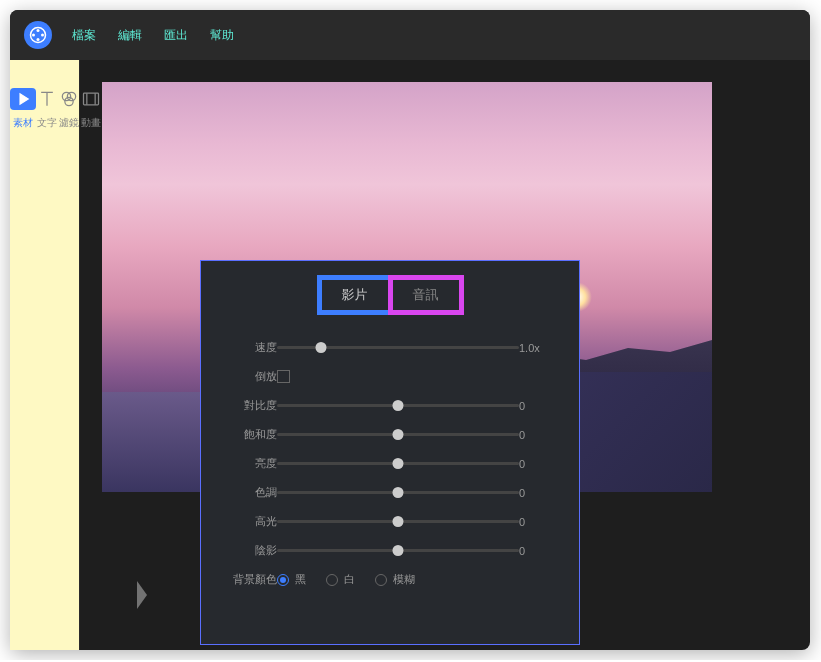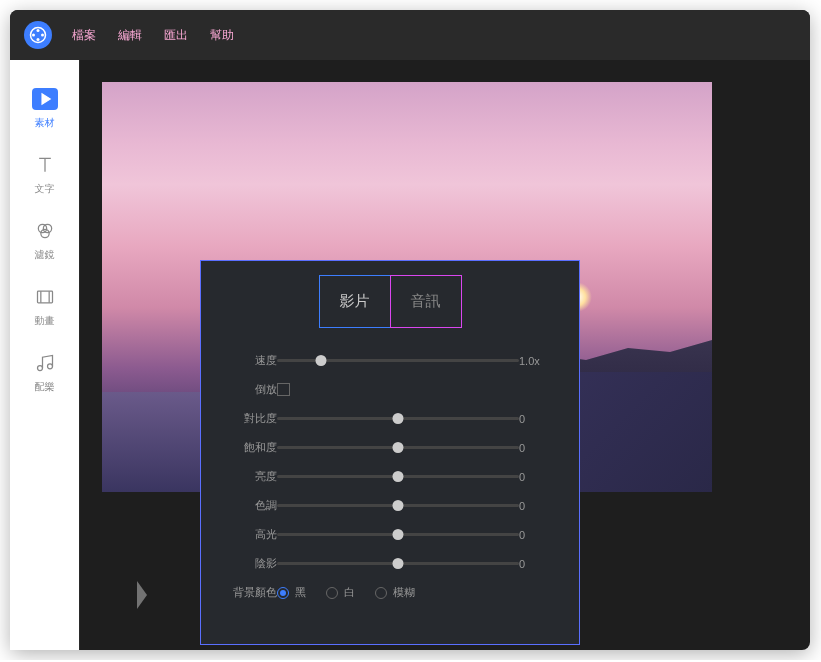--- a/index.html
+++ b/index.html
@@ -2,40 +2,40 @@
 <html><head>
 <meta charset="utf-8">
 <style>
 * { box-sizing: border-box; margin: 0; padding: 0; }
 body { background: #fff; font-family: -apple-system, "Microsoft YaHei", sans-serif; overflow: hidden; }
 .app { width: 800px; height: 640px; margin: 10px; background: #1e1e1e; border-radius: 8px; position: relative; box-shadow: 0 4px 20px rgba(0,0,0,0.3); overflow: visible; }
 .titlebar { height: 50px; background: #2a2a2a; display: flex; align-items: center; padding: 0 14px; gap: 20px; border-radius: 8px 8px 0 0; }
 .logo { width: 28px; height: 28px; background: #3d7eff; border-radius: 50%; display: flex; align-items: center; justify-content: center; }
 .logo svg { width: 18px; height: 18px; fill: #fff; }
 .menu { display: flex; gap: 22px; }
-.menu-item { color: #f9a8d4; font-size: 12px; cursor: pointer; }
+.menu-item { color: #5eead4; font-size: 12px; cursor: pointer; }
 .main { display: flex; height: calc(100% - 50px); }
-.sidebar { width: 70px; background: #ffffff; border-right: 1px solid #2a2a2a; display: flex; flex-direction: column; padding-top: 16px; }
+.sidebar { width: 70px; background: #fef9c3; border-right: 1px solid #2a2a2a; display: flex; padding-top: 16px; }
 .side-item { display: flex; flex-direction: column; align-items: center; gap: 6px; padding: 12px 0; cursor: pointer; color: #888; font-size: 10px; }
 .side-item.active { color: #3d7eff; }
 .side-item .icon { width: 22px; height: 22px; display: flex; align-items: center; justify-content: center; }
 .side-item.active .icon-box { background: #3d7eff; border-radius: 4px; padding: 4px; width: 26px; height: 22px; }
 .side-item svg { width: 20px; height: 20px; stroke: currentColor; fill: none; stroke-width: 1.5; }
 .side-item.active .icon-box svg { fill: #fff; stroke: #fff; }
 .preview { flex: 1; padding: 22px 0 0 22px; position: relative; }
 .video-frame { width: 610px; height: 410px; background: linear-gradient(180deg, #d4a3c8 0%, #e8b8d3 15%, #f0c5d9 25%, #e8a8c0 40%, #d089a8 55%, #8b5a8f 70%, #4a3a6b 85%, #2a2a4a 100%); position: relative; overflow: hidden; }
 .sun { position: absolute; right: 120px; top: 200px; width: 30px; height: 30px; background: radial-gradient(circle, #fff 0%, #ffe0a0 40%, transparent 70%); border-radius: 50%; }
 .buildings { position: absolute; right: 0; bottom: 80px; width: 280px; height: 80px; background: linear-gradient(180deg, #3a3550 0%, #2a2540 100%); clip-path: polygon(0 60%, 10% 50%, 15% 55%, 25% 40%, 35% 45%, 45% 30%, 55% 35%, 70% 20%, 85% 25%, 100% 10%, 100% 100%, 0 100%); }
 .pier { position: absolute; right: 0; bottom: 0; width: 320px; height: 120px; background: linear-gradient(135deg, #3a3560 0%, #2a2848 100%); clip-path: polygon(35% 0, 100% 0, 100% 100%, 0 100%); }
 .water { position: absolute; left: 0; right: 0; bottom: 0; height: 100px; background: linear-gradient(180deg, #6a5a8a 0%, #3a3560 100%); }
 .play-btn { position: absolute; left: 48px; bottom: 50px; width: 0; height: 0; border-left: 14px solid transparent; border-right: 14px solid transparent; border-top: 10px solid #888; transform: rotate(-90deg); cursor: pointer; opacity: 0.8; }
 
 .panel { position: absolute; left: 200px; top: 260px; width: 380px; height: 385px; background: #26292e; border: 1px solid #5a6fff; z-index: 10; padding: 14px 0; }
 .tabs { display: flex; justify-content: center; gap: 0; margin-bottom: 18px; }
-.tab { padding: 16px 20px; font-size: 15px; color: #888; border: 1px solid #d946ef; cursor: pointer; }
+.tab { padding: 6px 20px; font-size: 13px; color: #888; border: 5px solid #d946ef; cursor: pointer; }
 .tab.active { color: #ccc; border-color: #3d7eff; }
 .tab:first-child { border-right: none; }
 .row { display: flex; align-items: center; padding: 7px 24px; }
 .row-label { width: 52px; text-align: right; color: #999; font-size: 11px; }
 .slider-track { flex: 1; height: 3px; background: #444; border-radius: 2px; position: relative; cursor: pointer; }
 .slider-thumb { position: absolute; width: 11px; height: 11px; background: #ccc; border-radius: 50%; top: -4px; transform: translateX(-50%); }
 .row-val { width: 36px; text-align: left; color: #999; font-size: 11px; }
 .checkbox { width: 13px; height: 13px; border: 1px solid #666; cursor: pointer; }
 .rotate-btns { display: flex; gap: 30px; flex: 1; }
 .rot-btn { width: 18px; height: 18px; color: #999; cursor: pointer; display: flex; align-items: center; justify-content: center; }

